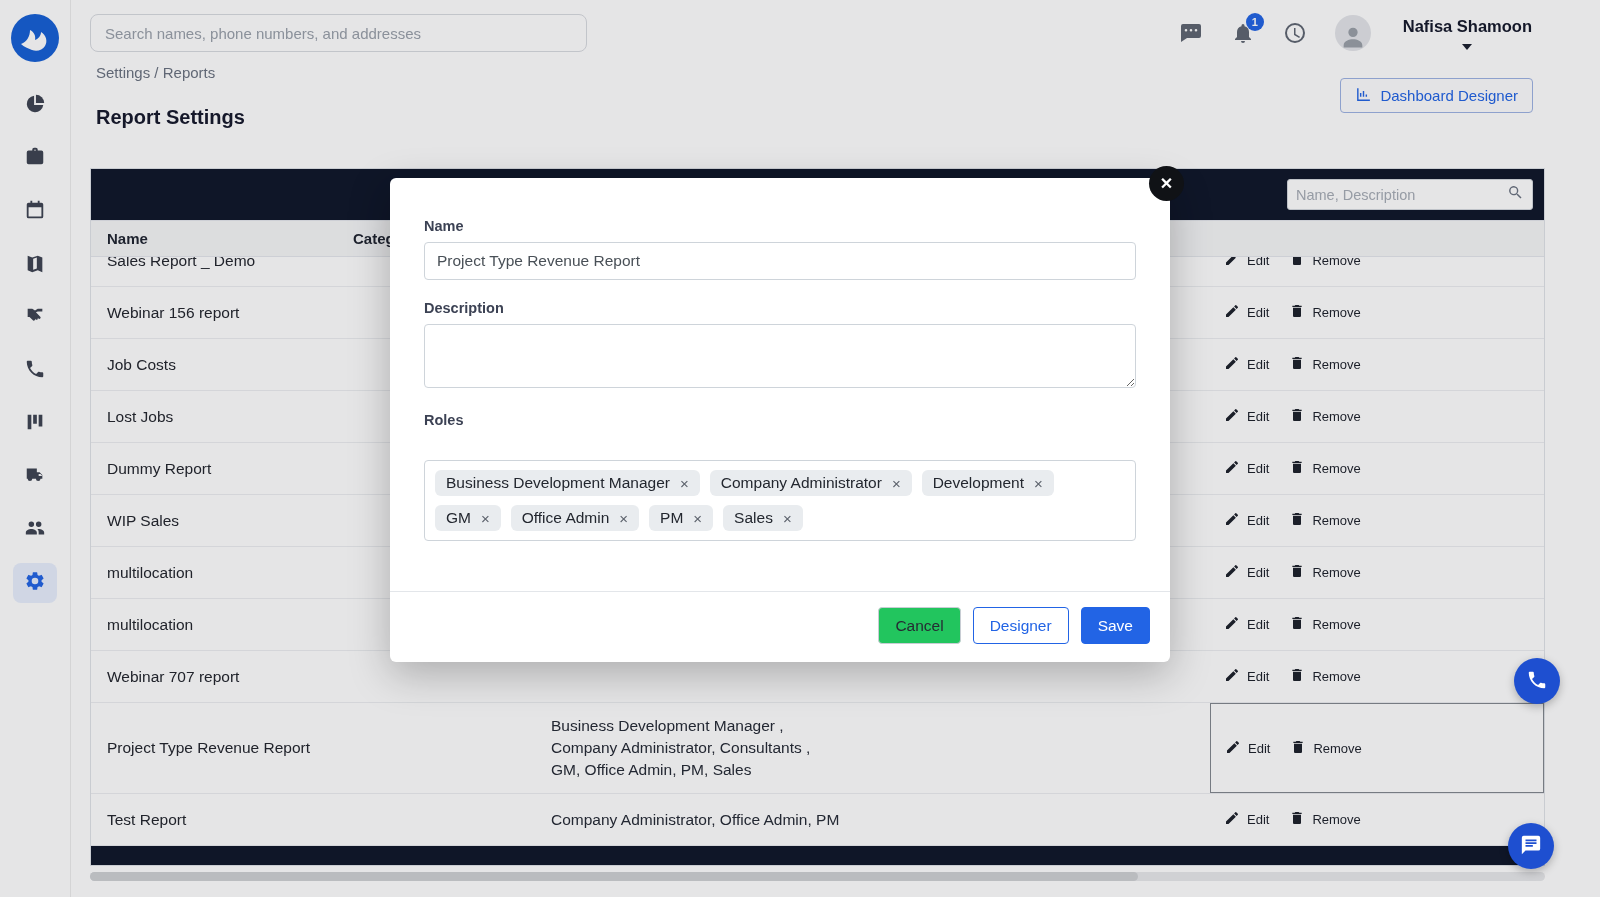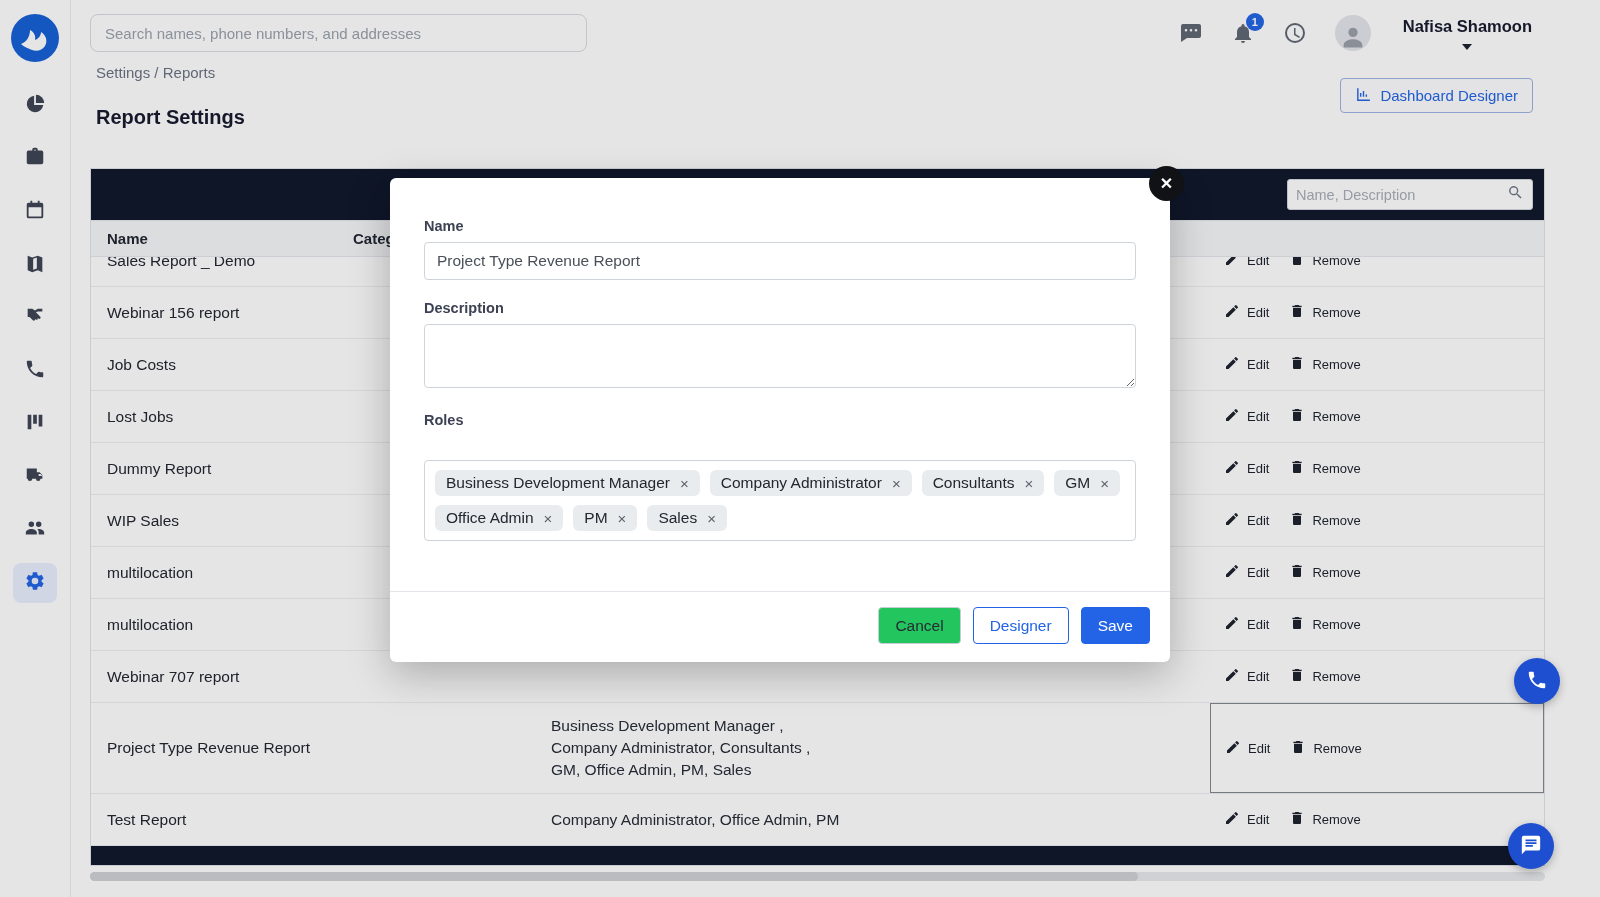--- a/index.html
+++ b/index.html
@@ -504,21 +504,21 @@
     <span class="chip-label">Business Development Manager</span>
     <span class="chip-x">×</span>
   </span>
 
   <span class="chip">
     <span class="chip-label">Company Administrator</span>
     <span class="chip-x">×</span>
   </span>
 
   <span class="chip">
-    <span class="chip-label">Consultants</span>
+    <span class="chip-label">Development</span>
     <span class="chip-x">×</span>
   </span>
 
   <span class="chip">
     <span class="chip-label">GM</span>
     <span class="chip-x">×</span>
   </span>
 
   <span class="chip">
     <span class="chip-label">Office Admin</span>

